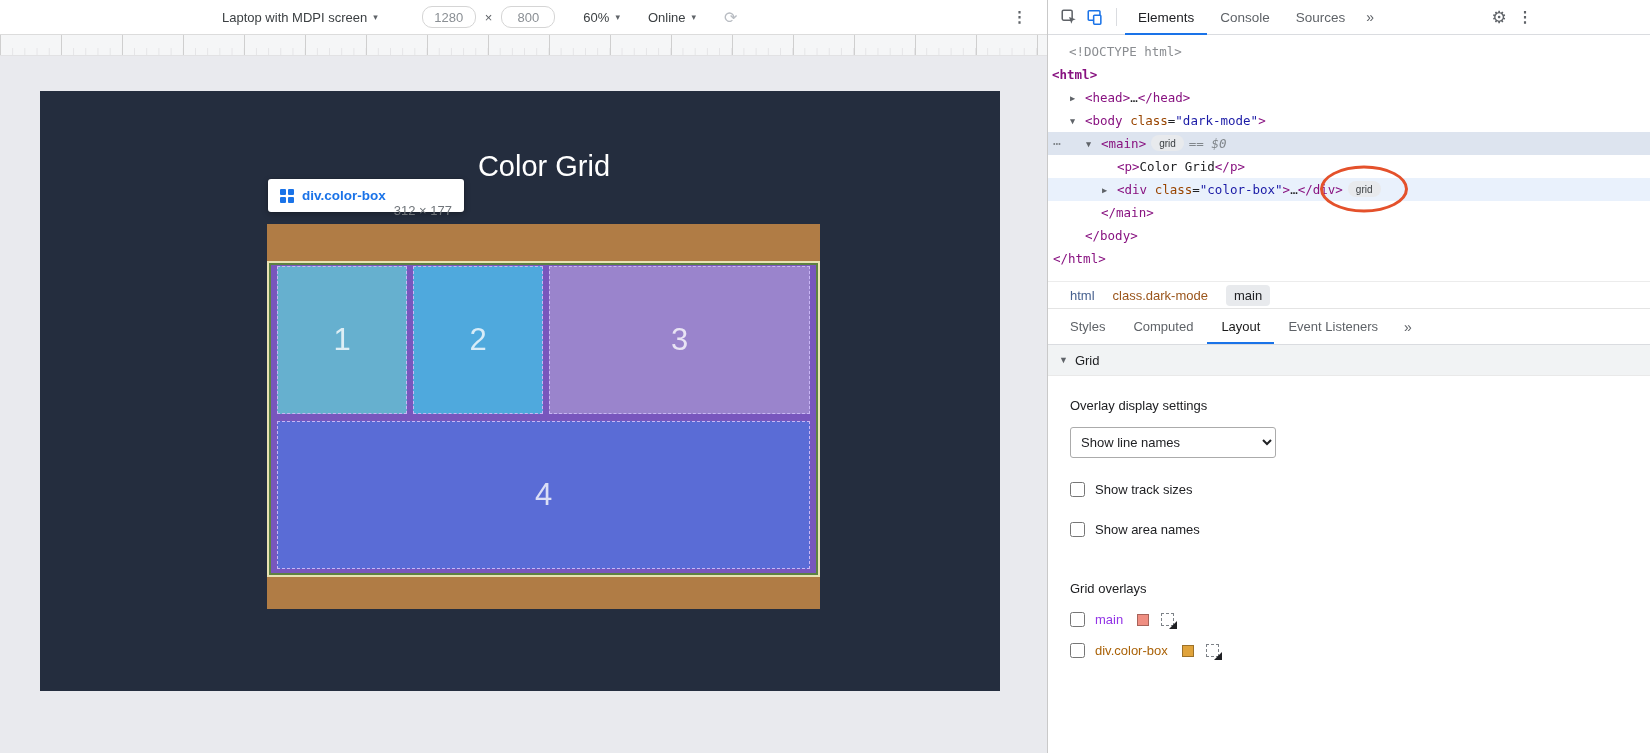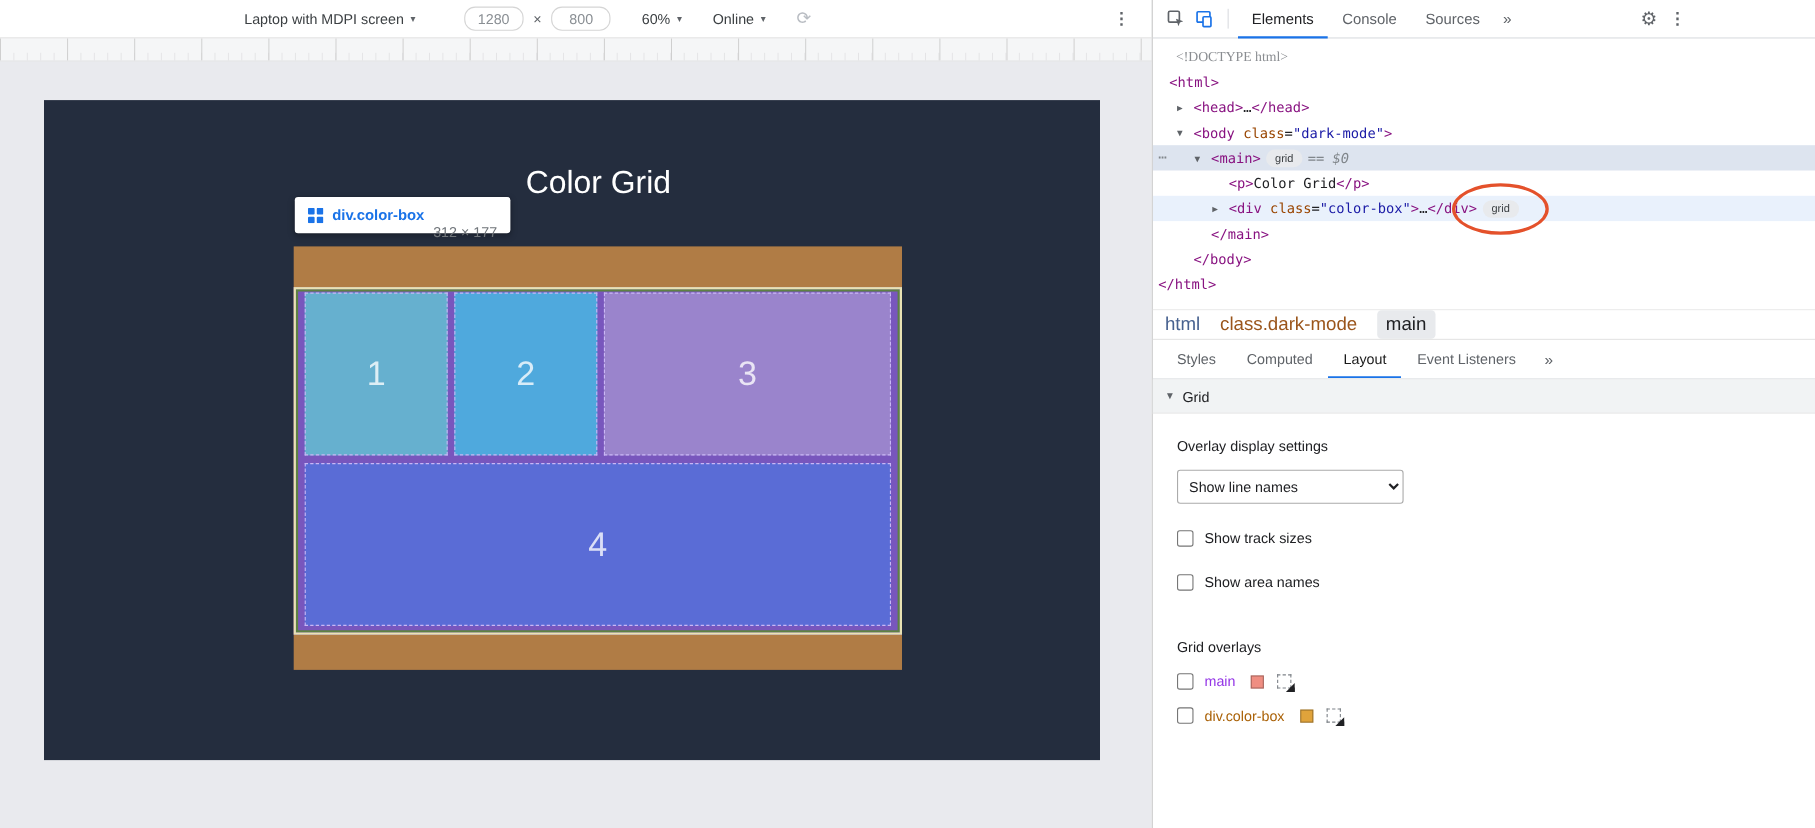--- a/index.html
+++ b/index.html
@@ -104,21 +104,21 @@
     display:inline-block; position:relative; margin:0 5px; padding:1.5px 8px;
     background:#e8eaed; color:#3c4043; border-radius:9px;
     font-family:"Liberation Sans",sans-serif; font-size:10px; line-height:13px; vertical-align:1.5px;
   }
   .anno {
     position:absolute; left:50%; top:50%; transform:translate(-50%,-50%);
     width:88px; height:47px; border:3.5px solid #e4512b; border-radius:50%;
     pointer-events:none;
   }
 
-  .crumbs { height:27px; flex:0 0 auto; border-top:1px solid #ececec; display:flex; align-items:center; gap:18px; padding-left:11px; font-size:17px; }
+  .crumbs { height:27px; flex:0 0 auto; border-top:1px solid #ececec; display:flex; align-items:center; gap:18px; padding-left:22px; font-size:13px; }
   .crumb.active { background:#e8eaed; border-radius:4px; padding:3px 8px; }
 
   .panel-tabs { height:37px; flex:0 0 auto; border-top:1px solid #e4e4e4; border-bottom:1px solid #dadce0; display:flex; align-items:stretch; padding-left:8px; }
   .ptab { display:flex; align-items:center; padding:0 14px; font-size:13px; color:#5f6368; cursor:default; }
   .ptab.active { color:#1a1a1a; box-shadow:inset 0 -2px 0 #1a73e8; }
   .pmore { display:flex; align-items:center; margin-left:12px; color:#5f6368; font-size:14px; }
 
   .grid-header { height:31px; flex:0 0 auto; background:#f1f3f4; border-bottom:1px solid #e9e9e9; display:flex; align-items:center; font-size:13px; color:#202124; }
   .tri { font-size:9px; color:#5f6368; margin:0 7px 0 11px; }
 
@@ -213,22 +213,22 @@
           <span class="dtab">Console</span>
           <span class="dtab">Sources</span>
         </nav>
       <span class="more-tabs">»</span>
       <span class="spacer"></span>
       <span class="icon-btn gear">⚙</span>
       <span class="icon-btn kebab2">⋮</span>
     </div>
 
     <div class="dom-tree">
-        <div class="tree-row" style="padding-left: 21px; font-family: Liberation Serif, serif;"><span class="t-doctype">&lt;!DOCTYPE html&gt;</span></div>
-        <div class="tree-row" style="padding-left: 15px;"><span class="t-tag">&lt;html&gt;</span></div>
+        <div class="tree-row" style="padding-left: 21px;"><span class="t-doctype">&lt;!DOCTYPE html&gt;</span></div>
+        <div class="tree-row" style="padding-left: 4px; font-weight: bold;"><span class="t-tag">&lt;html&gt;</span></div>
         <div class="tree-row" style="padding-left: 37px;"><span class="arrow">▶</span><span class="t-tag">&lt;head&gt;</span><span class="t-plain">…</span><span class="t-tag">&lt;/head&gt;</span></div>
         <div class="tree-row" style="padding-left: 37px;"><span class="arrow">▼</span><span class="t-tag">&lt;body</span><span class="t-plain"> </span><span class="t-attr">class</span><span class="t-plain">=</span><span class="t-val">"dark-mode"</span><span class="t-tag">&gt;</span></div>
         <div class="tree-row selected" style="padding-left: 53px;"><span class="gutter">⋯</span><span class="arrow">▼</span><span class="t-tag">&lt;main&gt;</span><span class="badge">grid</span><span class="t-meta">== $0</span></div>
         <div class="tree-row" style="padding-left: 69px;"><span class="t-tag">&lt;p&gt;</span><span class="t-plain">Color Grid</span><span class="t-tag">&lt;/p&gt;</span></div>
         <div class="tree-row hover" style="padding-left: 69px;"><span class="arrow">▶</span><span class="t-tag">&lt;div</span><span class="t-plain"> </span><span class="t-attr">class</span><span class="t-plain">=</span><span class="t-val">"color-box"</span><span class="t-tag">&gt;</span><span class="t-plain">…</span><span class="t-tag">&lt;/div&gt;</span><span class="badge">grid<span class="anno"></span></span></div>
         <div class="tree-row" style="padding-left: 53px;"><span class="t-tag">&lt;/main&gt;</span></div>
         <div class="tree-row" style="padding-left: 37px;"><span class="t-tag">&lt;/body&gt;</span></div>
         <div class="tree-row" style="padding-left: 5px;"><span class="t-tag">&lt;/html&gt;</span></div>
       </div>
 

